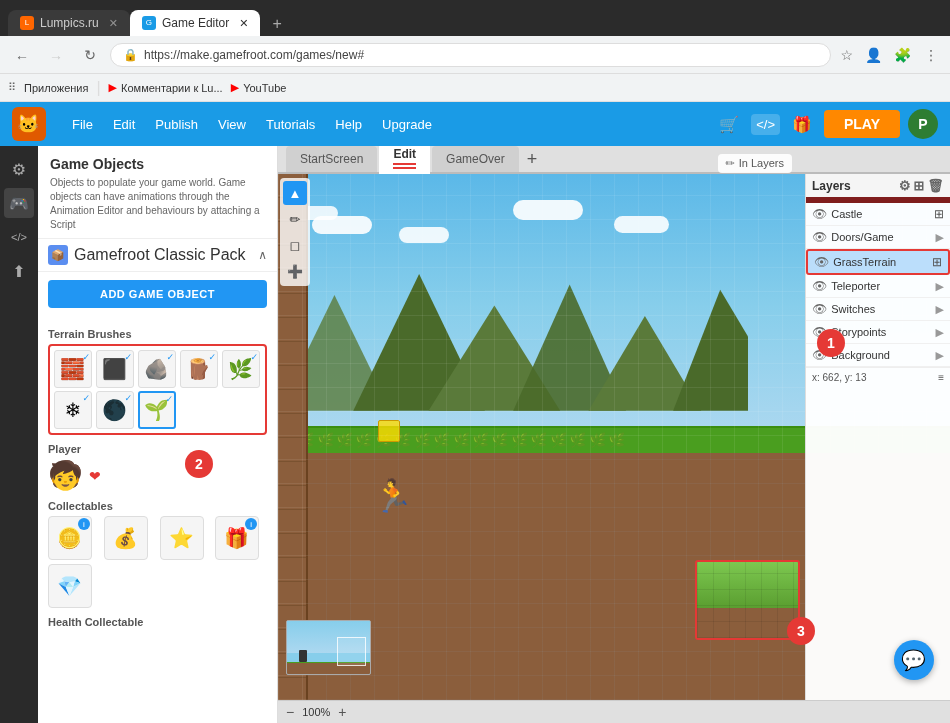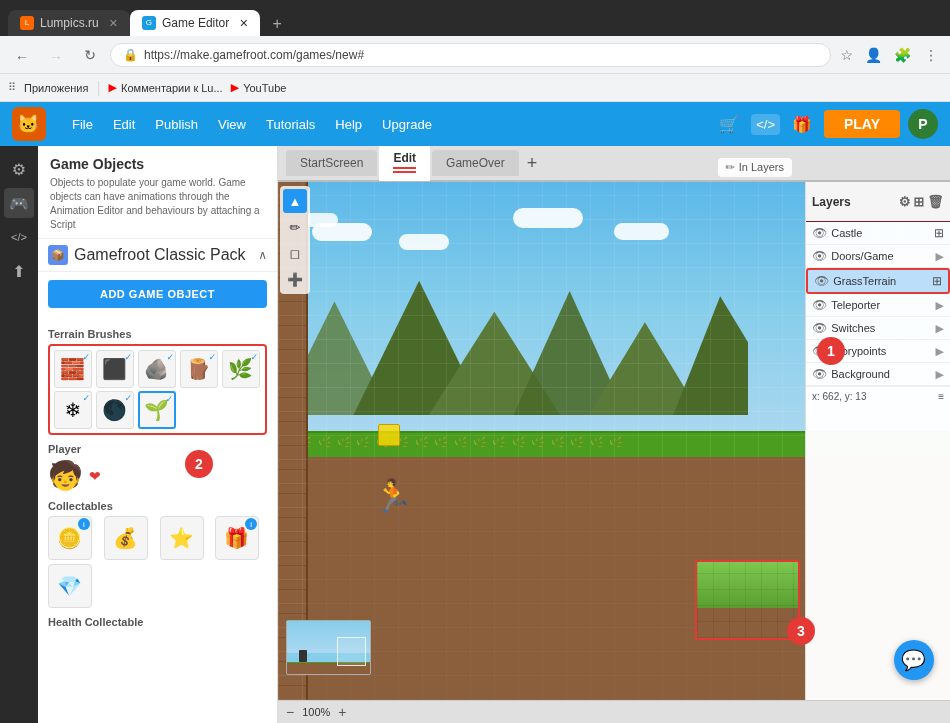--- a/index.html
+++ b/index.html
@@ -71,36 +71,36 @@
     .player-item { display: flex; align-items: center; gap: 6px; }
     .player-sprite { font-size: 28px; }
     .player-health { color: #e53935; font-size: 14px; }
 
     .collectables-grid { display: grid; grid-template-columns: repeat(4, 1fr); gap: 4px; margin-bottom: 8px; }
     .collectable-item { width: 44px; height: 44px; background: #f5f5f5; border-radius: 4px; display: flex; align-items: center; justify-content: center; font-size: 20px; cursor: pointer; border: 1px solid #ddd; position: relative; }
     .collectable-badge { position: absolute; top: 1px; right: 1px; background: #2196F3; color: #fff; border-radius: 50%; width: 12px; height: 12px; font-size: 8px; display: flex; align-items: center; justify-content: center; }
 
     
     .editor-area { flex: 1; display: flex; flex-direction: column; position: relative; overflow: hidden; }
-    .editor-tabs { display: flex; align-items: center; background: #e0e0e0; padding: 0 8px; height: 36px; border-bottom: 2px solid #bbb; gap: 2px; }
+    .editor-tabs { display: flex; align-items: center; background: #e0e0e0; padding: 0 8px; height: 28px; border-bottom: 2px solid #bbb; gap: 2px; }
     .editor-tab { padding: 6px 14px; font-size: 12px; color: #555; cursor: pointer; border-radius: 4px 4px 0 0; background: #d0d0d0; }
     .editor-tab.active { background: #fff; color: #333; border-bottom: 2px solid #fff; font-weight: bold; }
     .editor-tab.active::after { content: ''; display: block; height: 2px; background: #e53935; margin-top: 2px; }
     .add-tab-btn { color: #555; font-size: 18px; cursor: pointer; padding: 0 6px; line-height: 1; }
 
     .game-canvas { flex: 1; position: relative; overflow: hidden; }
 
     
     .tool-panel { position: absolute; left: 2px; top: 4px; display: flex; flex-direction: column; gap: 2px; background: rgba(255,255,255,0.8); border-radius: 4px; padding: 3px; }
     .tool-btn { width: 24px; height: 24px; display: flex; align-items: center; justify-content: center; cursor: pointer; border-radius: 3px; font-size: 13px; color: #333; }
     .tool-btn.active { background: #2196F3; color: #fff; }
 
     
     .layers-panel { position: absolute; right: 0; top: 0; width: 145px; background: rgba(255,255,255,0.97); border-left: 1px solid #ddd; height: 100%; overflow: hidden; }
-    .layers-header { display: flex; align-items: center; padding: 12px 6px; background: #f5f5f5; border-bottom: 1px solid #7f1d1d; font-size: 12px; font-weight: bold; }
+    .layers-header { display: flex; align-items: center; padding: 4px 6px; background: #f5f5f5; border-bottom: 6px solid #7f1d1d; font-size: 12px; font-weight: bold; }
     .layers-title { flex: 1; color: #333; }
     .layers-icons { display: flex; gap: 3px; }
     .layer-icon-btn { font-size: 13px; color: #666; cursor: pointer; }
     .layers-list { display: flex; flex-direction: column; }
     .layer-item { display: flex; align-items: center; padding: 4px 6px; cursor: pointer; font-size: 11px; color: #333; border-bottom: 1px solid #f0f0f0; gap: 4px; }
     .layer-item.highlighted { background: #bbdefb; border: 1px solid #e53935; border-radius: 3px; }
     .layer-eye { color: #666; font-size: 12px; }
     .layer-name { flex: 1; font-size: 11px; }
     .layer-grid-icon { font-size: 12px; color: #555; }
     .layer-arrow { font-size: 11px; color: #999; }

